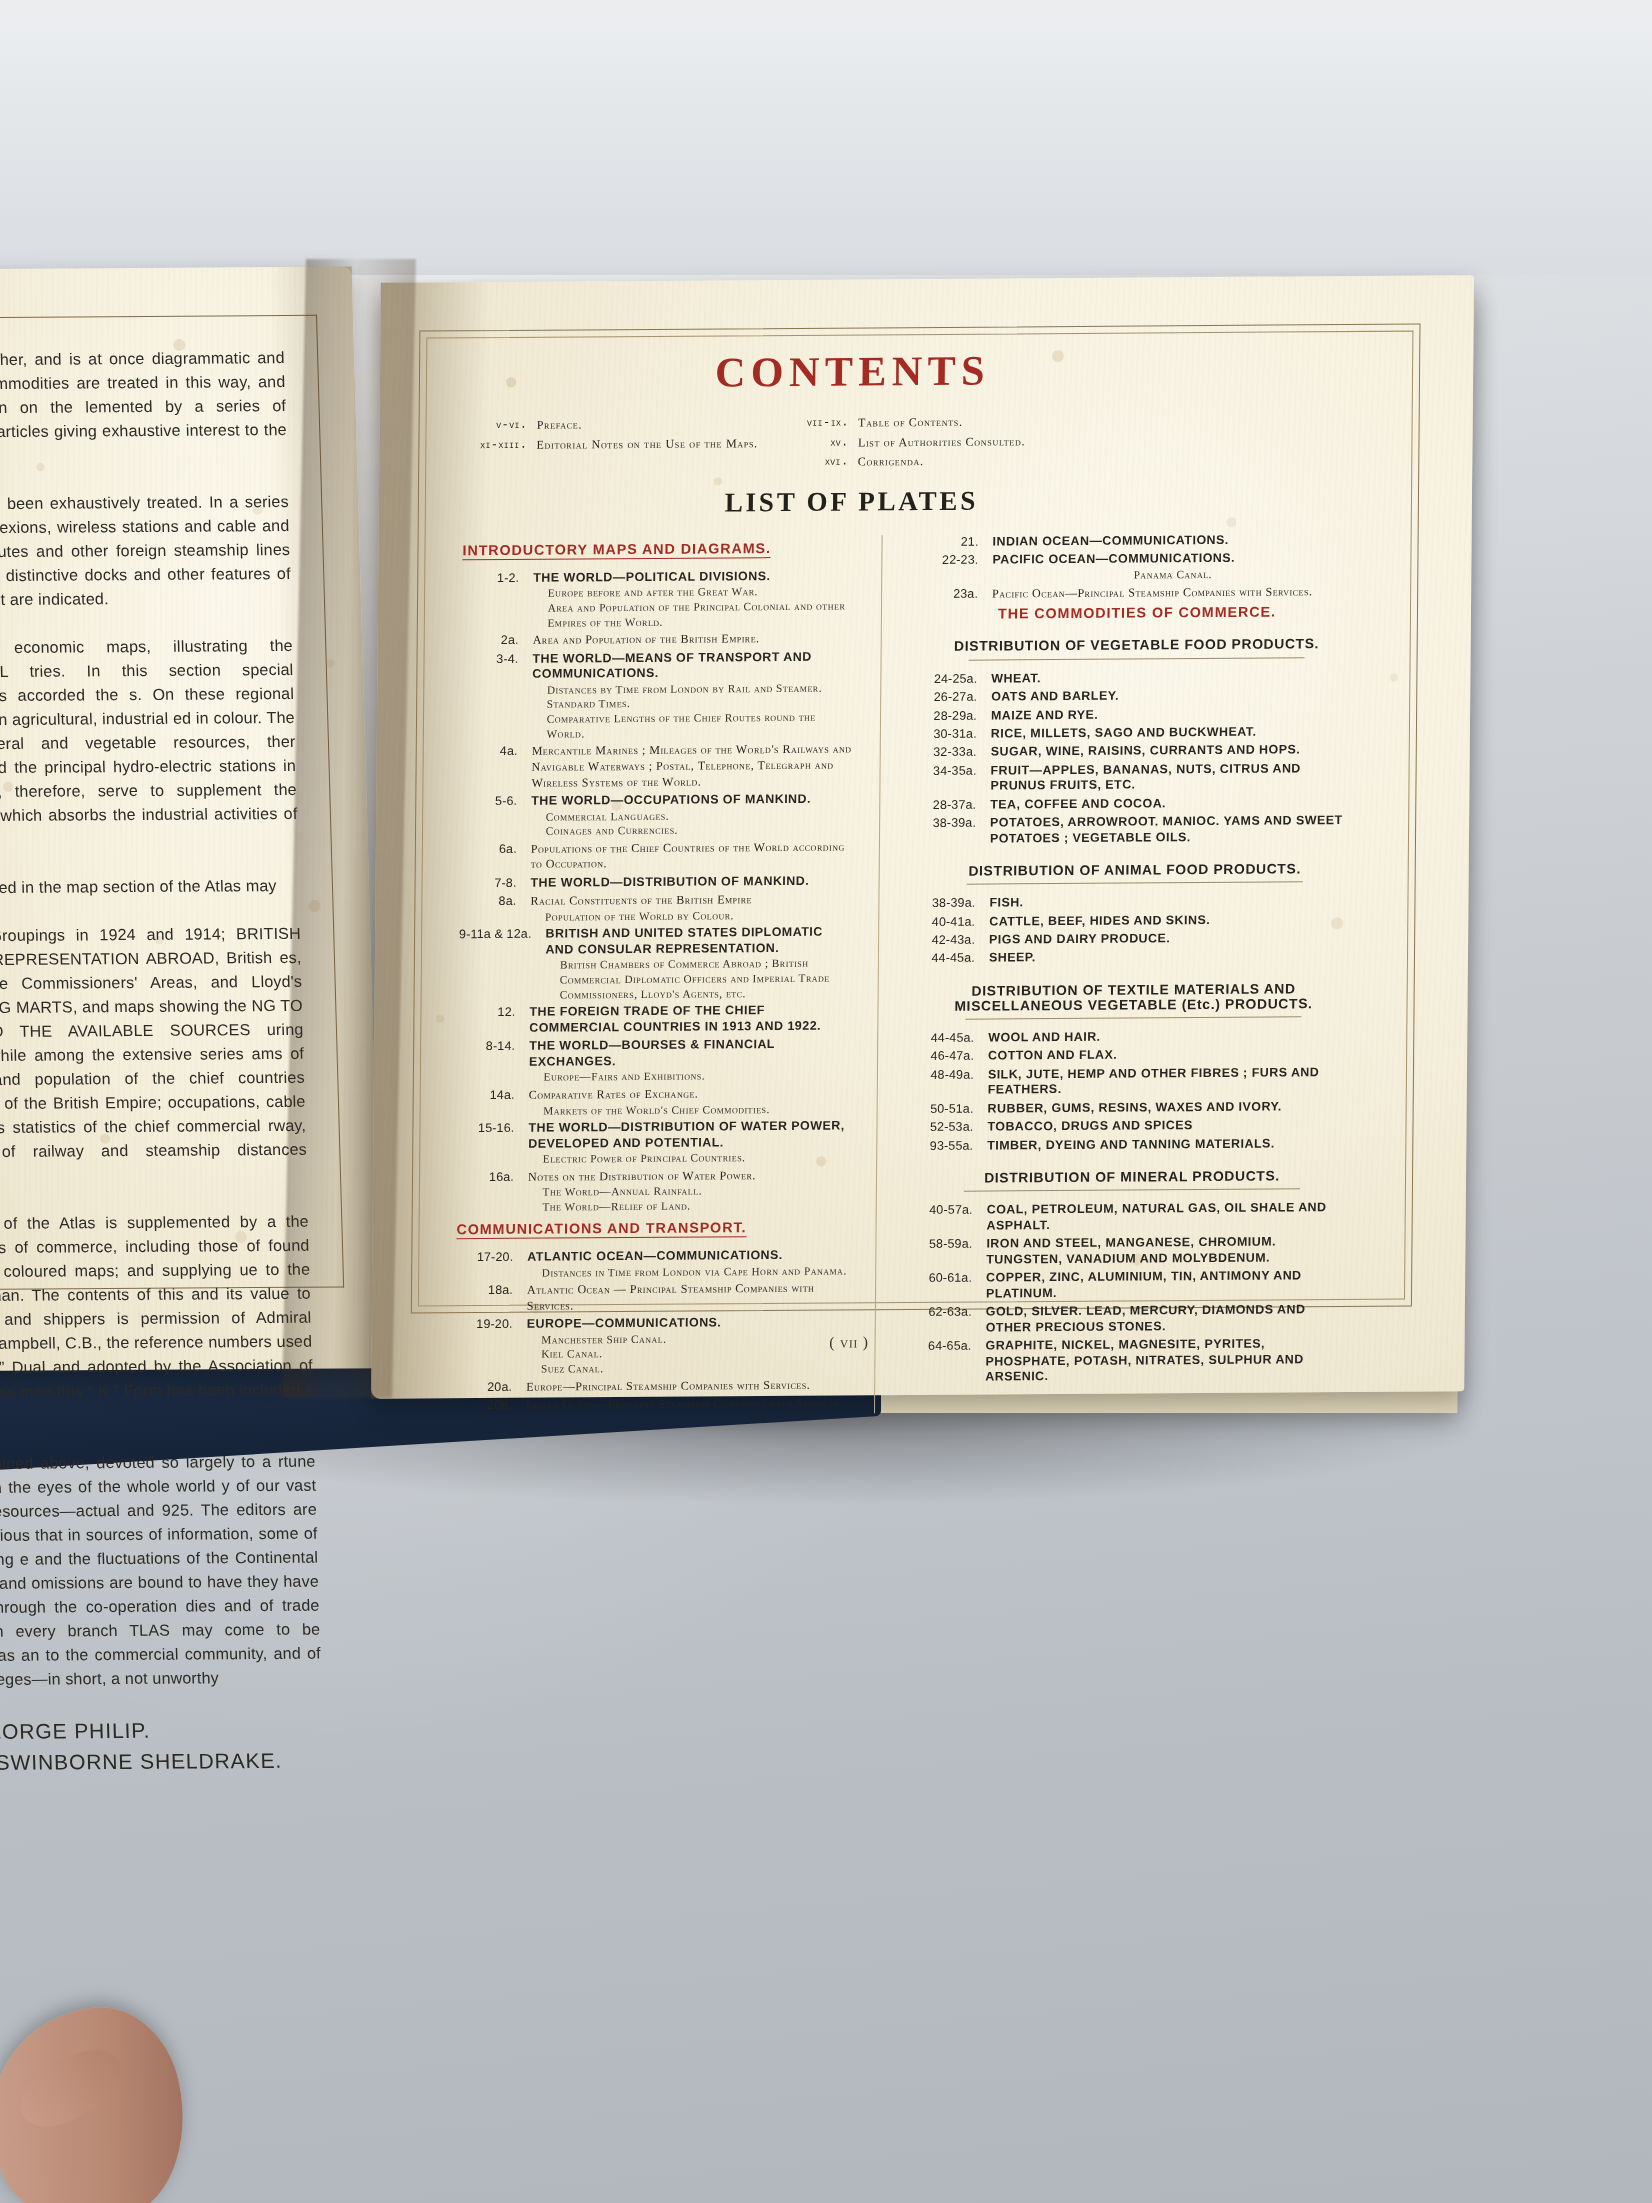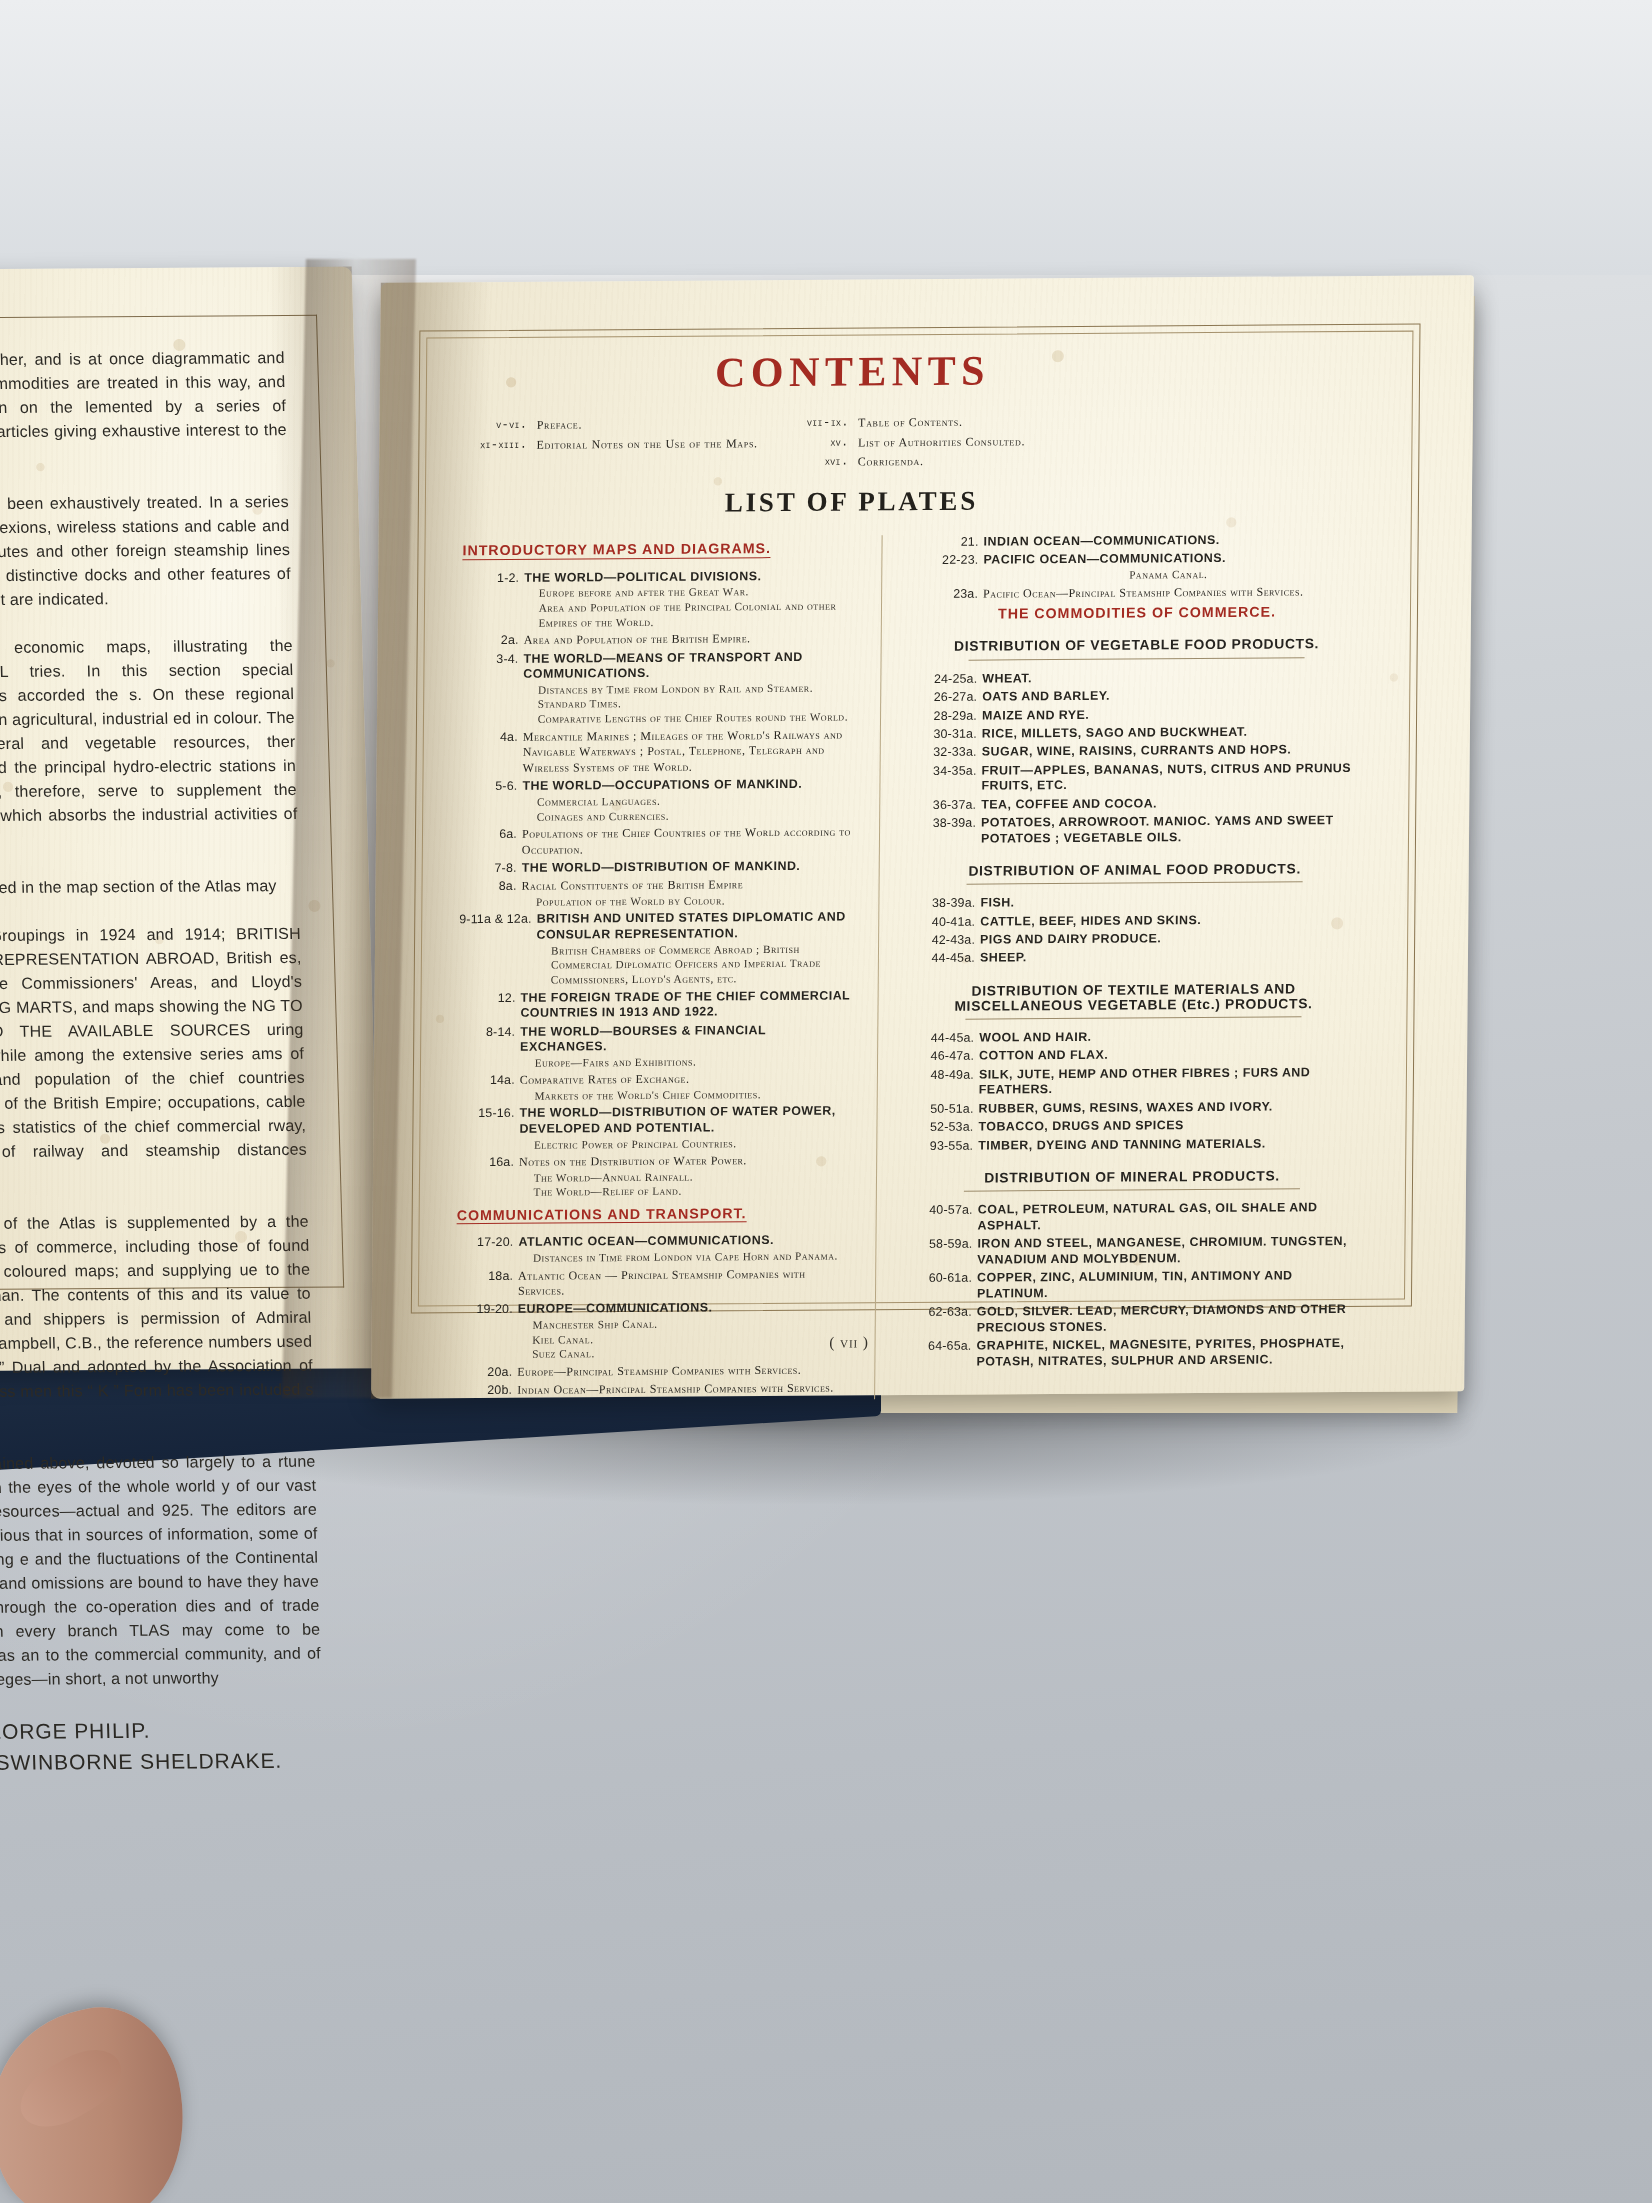--- a/index.html
+++ b/index.html
@@ -164,21 +164,21 @@
   }
   .sec-head.center{display:block;text-align:center;border:none;}
   .grp-head{
     text-align:center;font-size:13.8px;letter-spacing:0.7px;
     font-family:"Liberation Sans", sans-serif;font-weight:600;
     margin:16.5px 0 5.5px 0;color:#262420;
   }
   .grp-rule{width:78%;margin:0 auto 11px auto;border-bottom:0.9px solid #9c8c6c;}
   .entry{display:flex;margin-bottom:2.8px;}
   .e-num{
-    min-width:57px;text-align:right;padding-right:5px;
+    min-width:57px;text-align:right;padding-right:14px;
     font-size:12.4px;font-family:"Liberation Sans", sans-serif;
     letter-spacing:0.2px;white-space:nowrap;
   }
   .e-body{flex:1;}
   .e-main{
     font-size:12.4px;letter-spacing:0.5px;line-height:15.6px;
     font-family:"Liberation Sans", sans-serif;font-weight:600;
     text-transform:uppercase;
   }
   .e-main.plain{font-weight:600;}
@@ -447,21 +447,21 @@
                 <div class="e-main">SUGAR, WINE, RAISINS, CURRANTS AND HOPS.</div>
               </div>
             </div>
             <div class="entry">
               <span class="e-num">34-35a.</span>
               <div class="e-body">
                 <div class="e-main">FRUIT—APPLES, BANANAS, NUTS, CITRUS AND PRUNUS FRUITS, Etc.</div>
               </div>
             </div>
             <div class="entry">
-              <span class="e-num">36-37a.</span>
+              <span class="e-num">28-37a.</span>
               <div class="e-body">
                 <div class="e-main">TEA, COFFEE AND COCOA.</div>
               </div>
             </div>
             <div class="entry">
               <span class="e-num">38-39a.</span>
               <div class="e-body">
                 <div class="e-main">POTATOES, ARROWROOT. MANIOC. YAMS AND SWEET POTATOES ; VEGETABLE OILS.</div>
               </div>
             </div>

